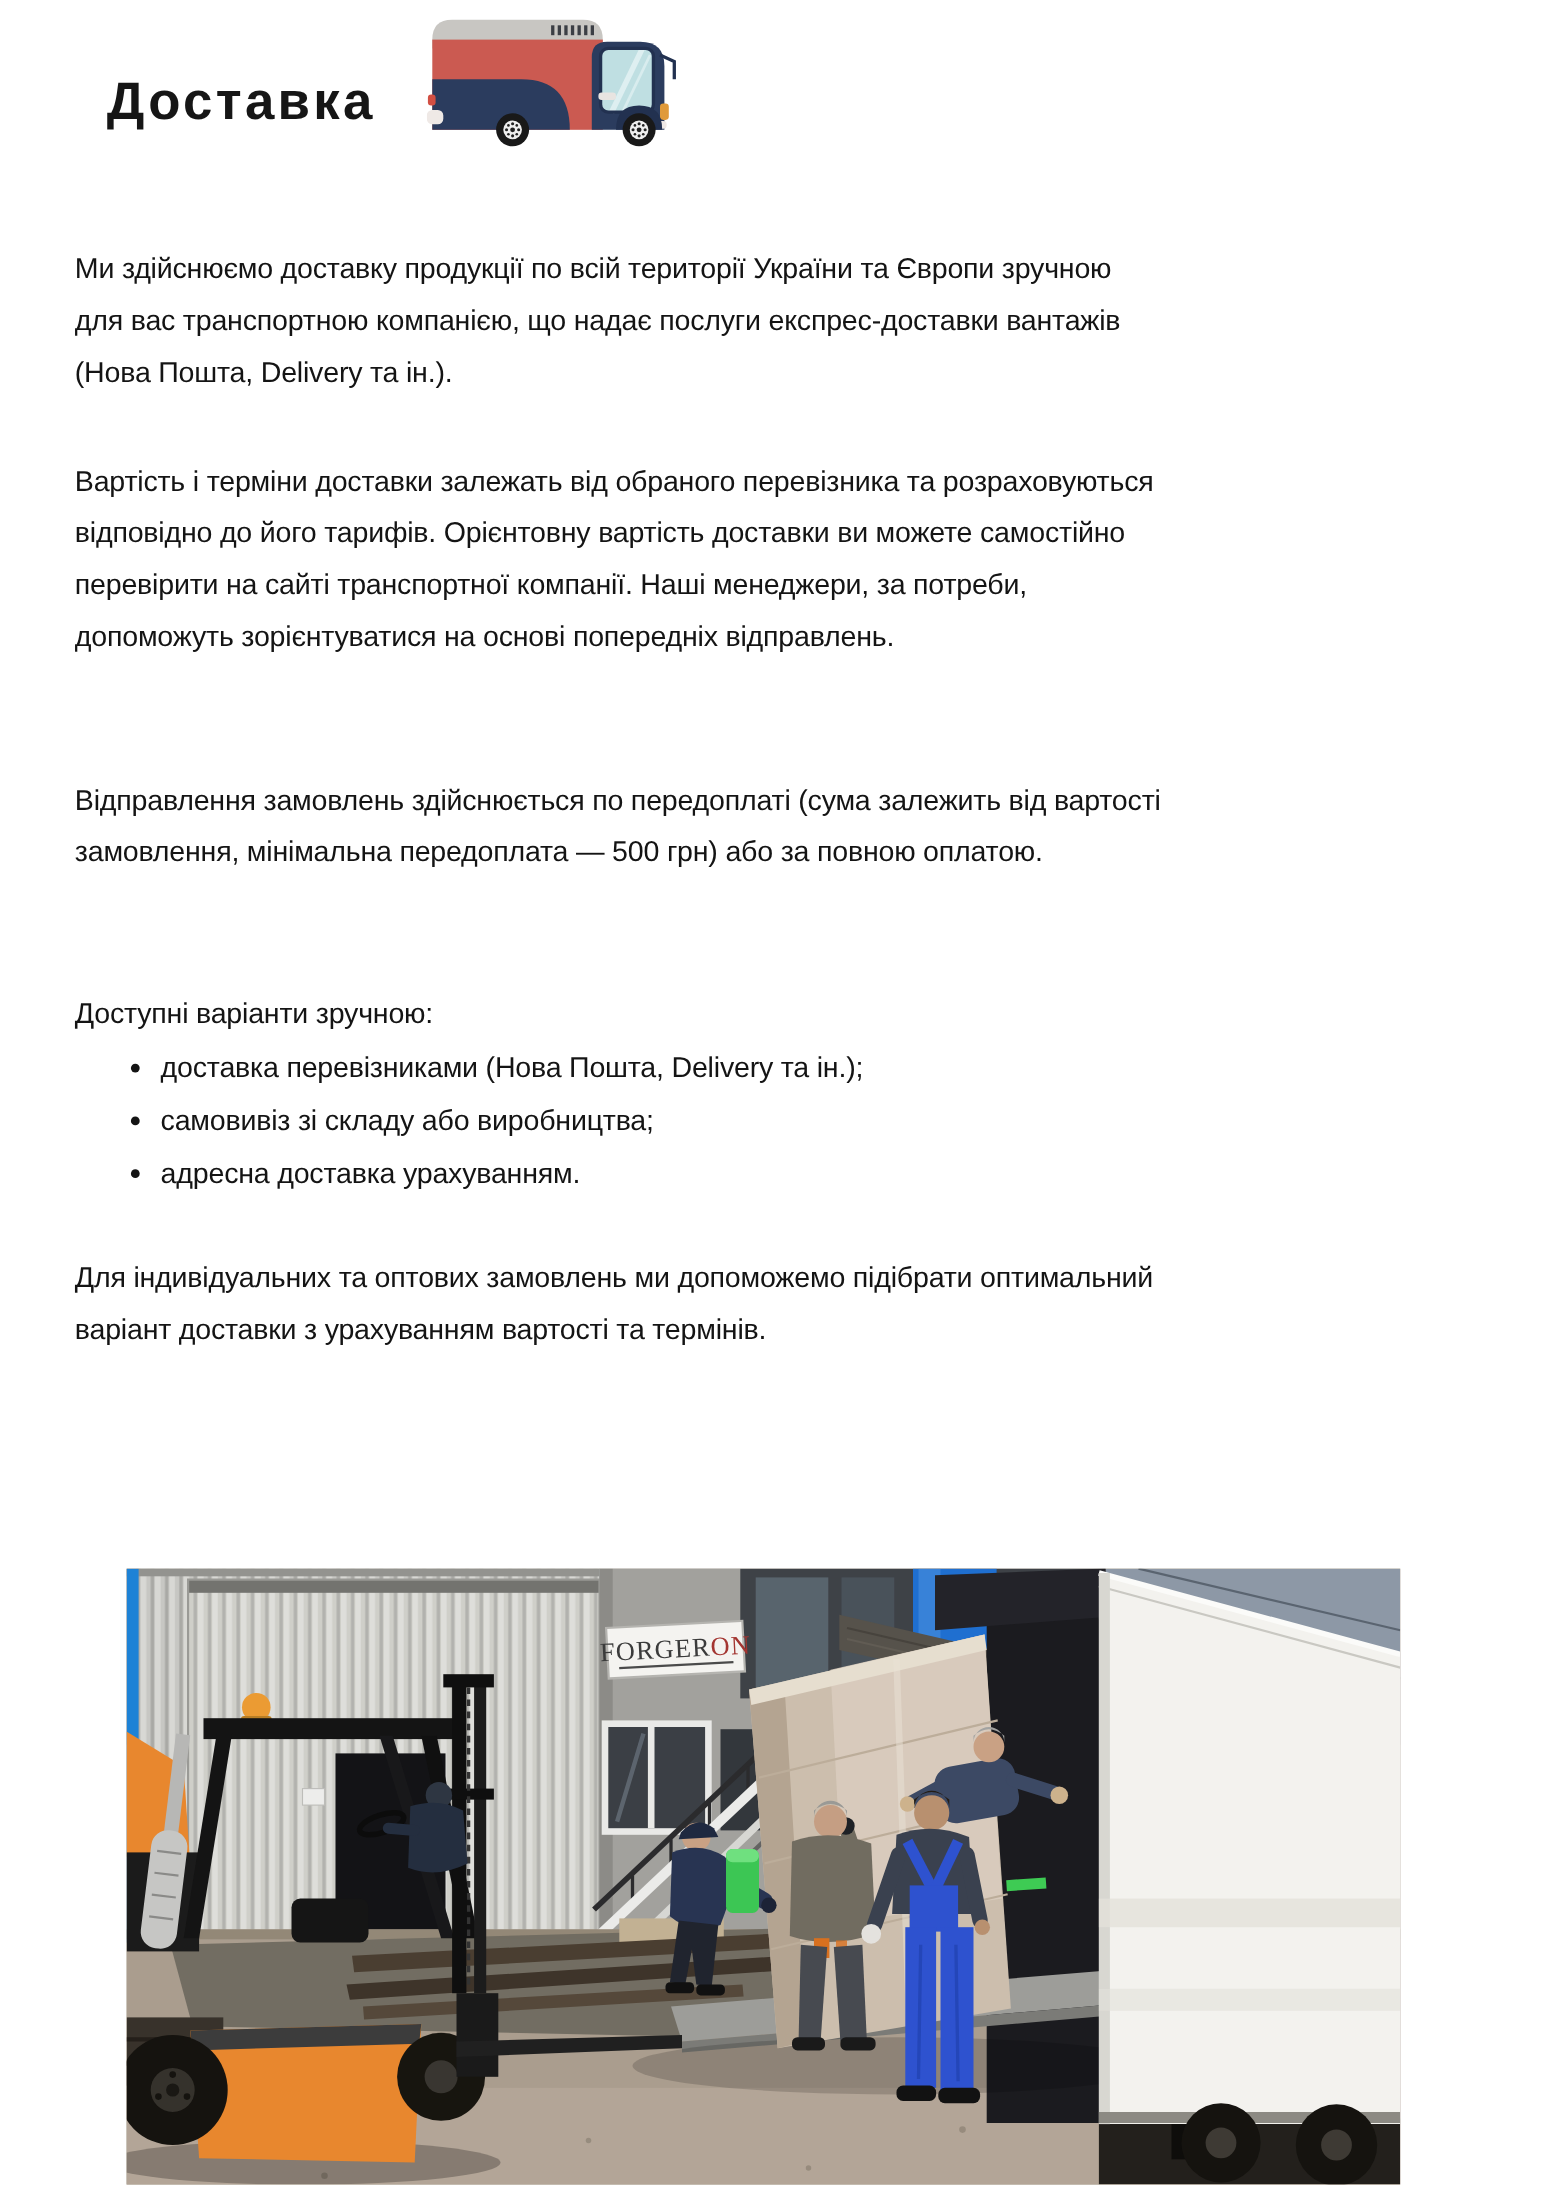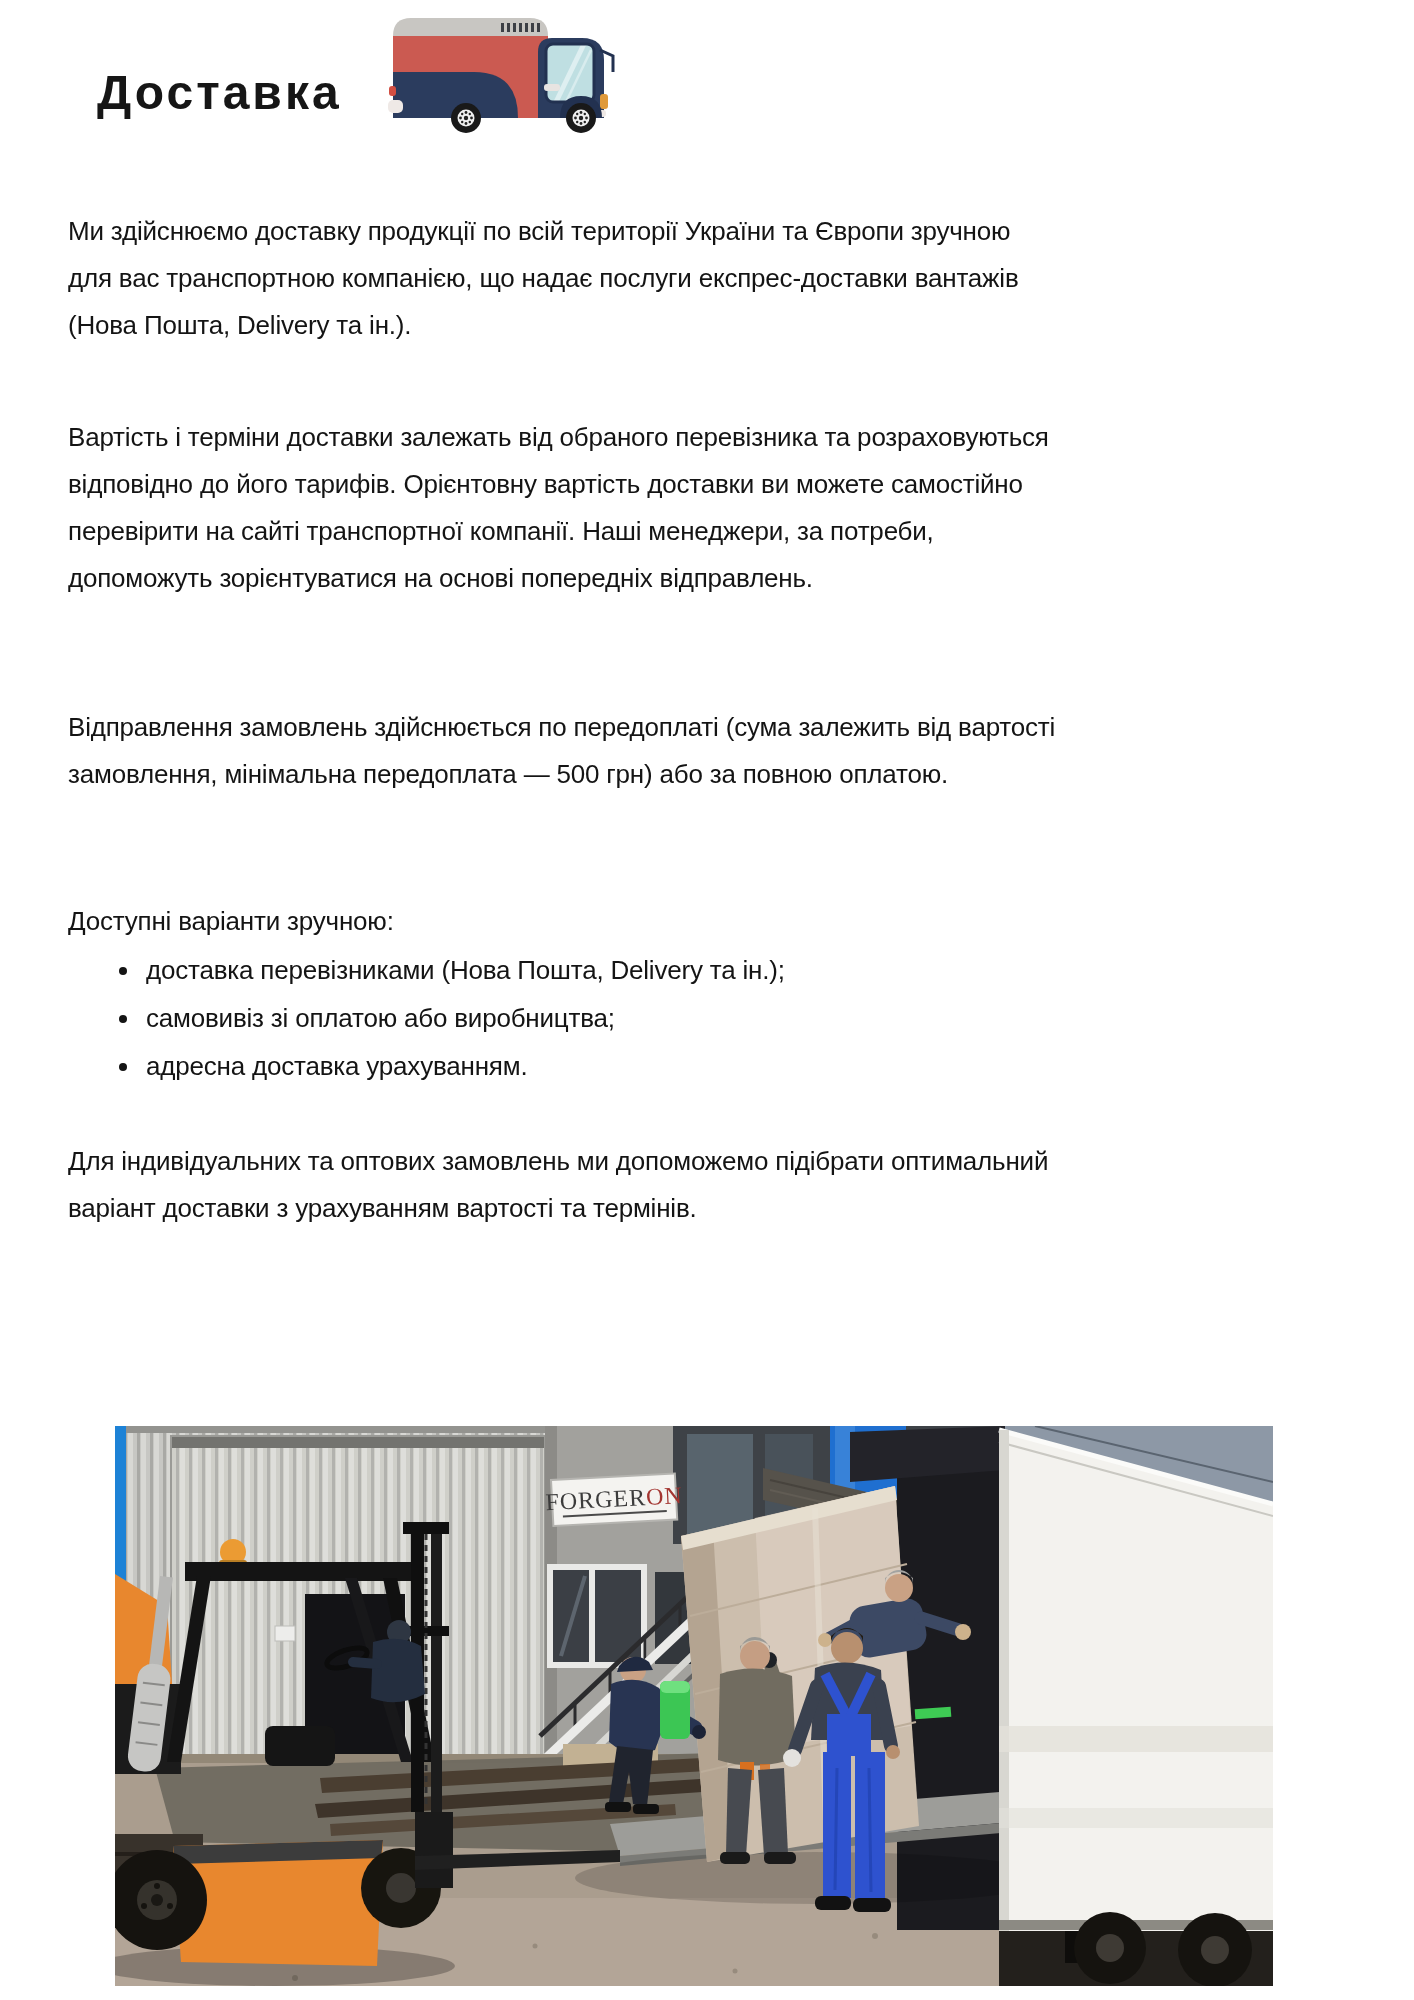--- a/index.html
+++ b/index.html
@@ -9,21 +9,21 @@
   }
   .heading{
     position:absolute;left:97px;top:64px;margin:0;
     font-size:48px;font-weight:700;letter-spacing:3px;line-height:1.2;color:#161616;
   }
   .truck-icon{position:absolute;left:388px;top:10px;}
   .para{
     position:absolute;left:68px;width:988px;margin:0;
     font-size:26px;line-height:47px;letter-spacing:-0.2px;
   }
-  #p1{top:208px}
+  #p1{top:221px}
   #p2{top:414px}
   #p3{top:704px}
   #opts-intro{top:898px}
   .opts{
     position:absolute;left:68px;top:946px;width:960px;margin:0;
     padding:0 0 0 46px;font-size:26px;line-height:48px;letter-spacing:-0.2px;
   }
   .opts li{padding-left:4px;margin-left:28px;}
   #p45{top:1138px}
   #p45 p{margin:0;}
@@ -105,21 +105,21 @@
 </svg>
 </span>
 
 <p class="para" id="p1">Ми здійснюємо доставку продукції по всій території України та Європи зручною для вас транспортною компанією, що надає послуги експрес-доставки вантажів (Нова Пошта, Delivery та ін.).</p>
 <p class="para" id="p2">Вартість і терміни доставки залежать від обраного перевізника та розраховуються відповідно до його тарифів. Орієнтовну вартість доставки ви можете самостійно перевірити на сайті транспортної компанії. Наші менеджери, за потреби, допоможуть зорієнтуватися на основі попередніх відправлень.</p>
 <p class="para" id="p3">Відправлення замовлень здійснюється по передоплаті (сума залежить від вартості замовлення, мінімальна передоплата — 500 грн) або за повною оплатою.</p>
 <p class="para" id="opts-intro">Доступні варіанти зручною:</p>
 
 <ul class="opts">
   <li>доставка перевізниками (Нова Пошта, Delivery та ін.);</li>
-  <li>самовивіз зі оплатою або виробництва;</li>
+  <li>самовивіз зі складу або виробництва;</li>
   <li>адресна доставка урахуванням.</li>
 </ul>
 
 <div class="para" id="p45">
   <p>Для індивідуальних та оптових замовлень ми допоможемо підібрати оптимальний варіант доставки з урахуванням вартості та термінів.</p>
 </div>
 
 <div class="photo">
 <svg width="1158" height="560" viewBox="0 0 1158 560" xmlns="http://www.w3.org/2000/svg">
   <defs>

